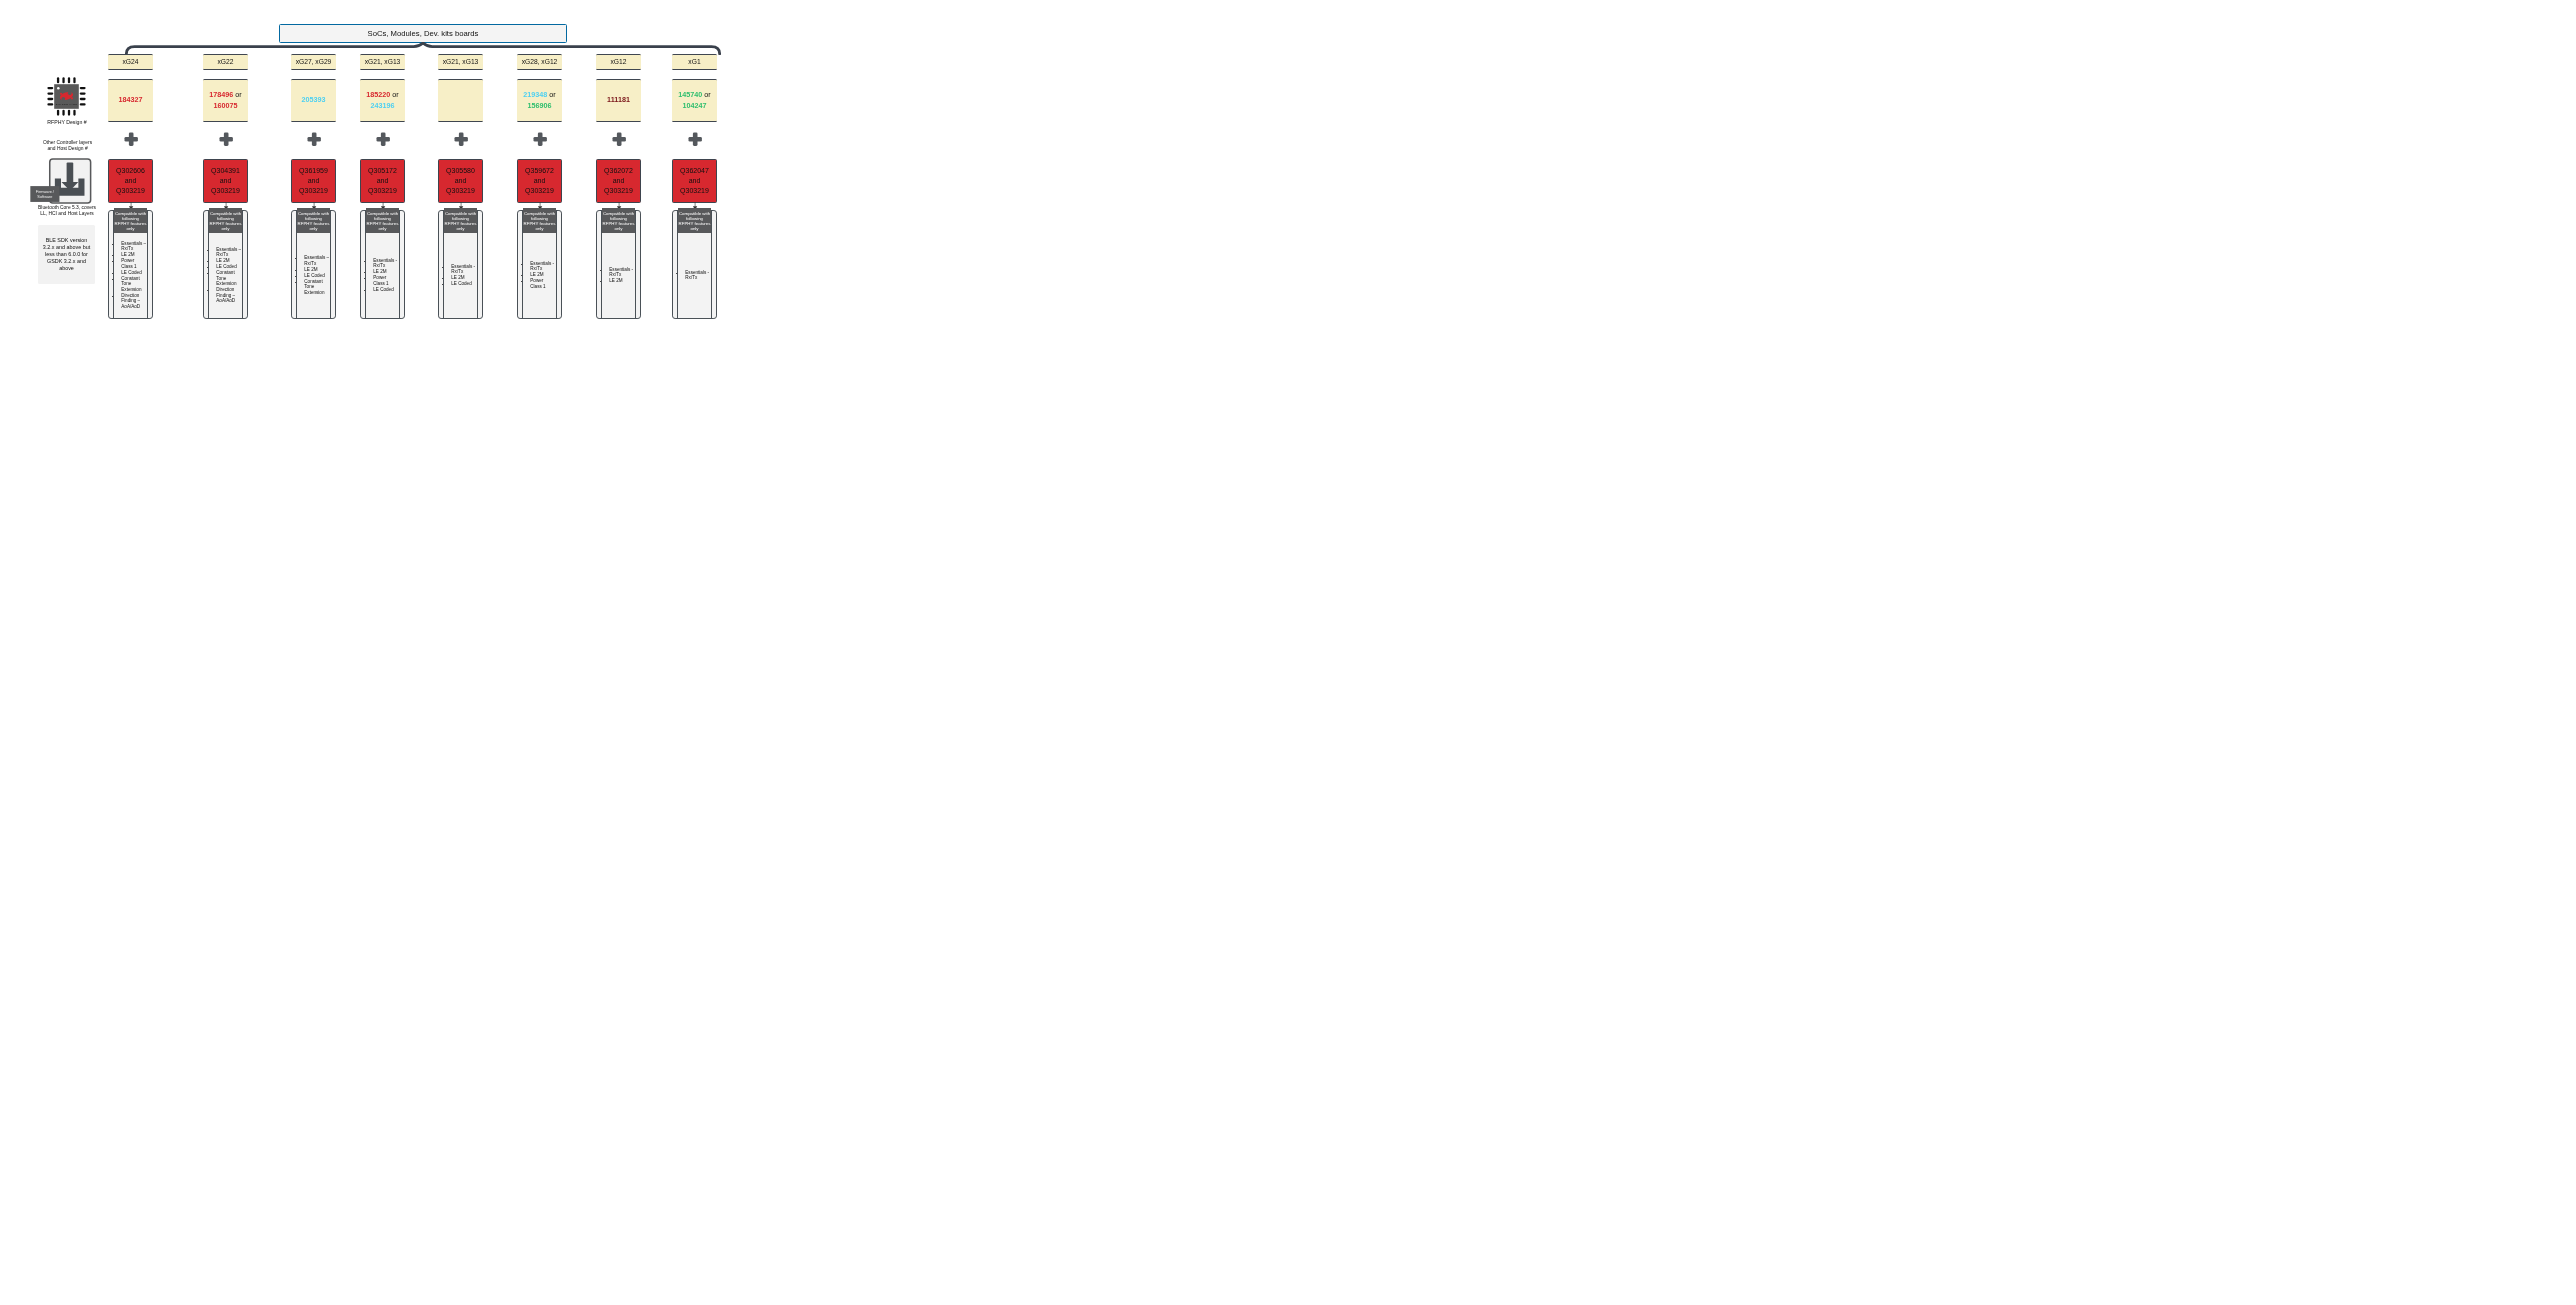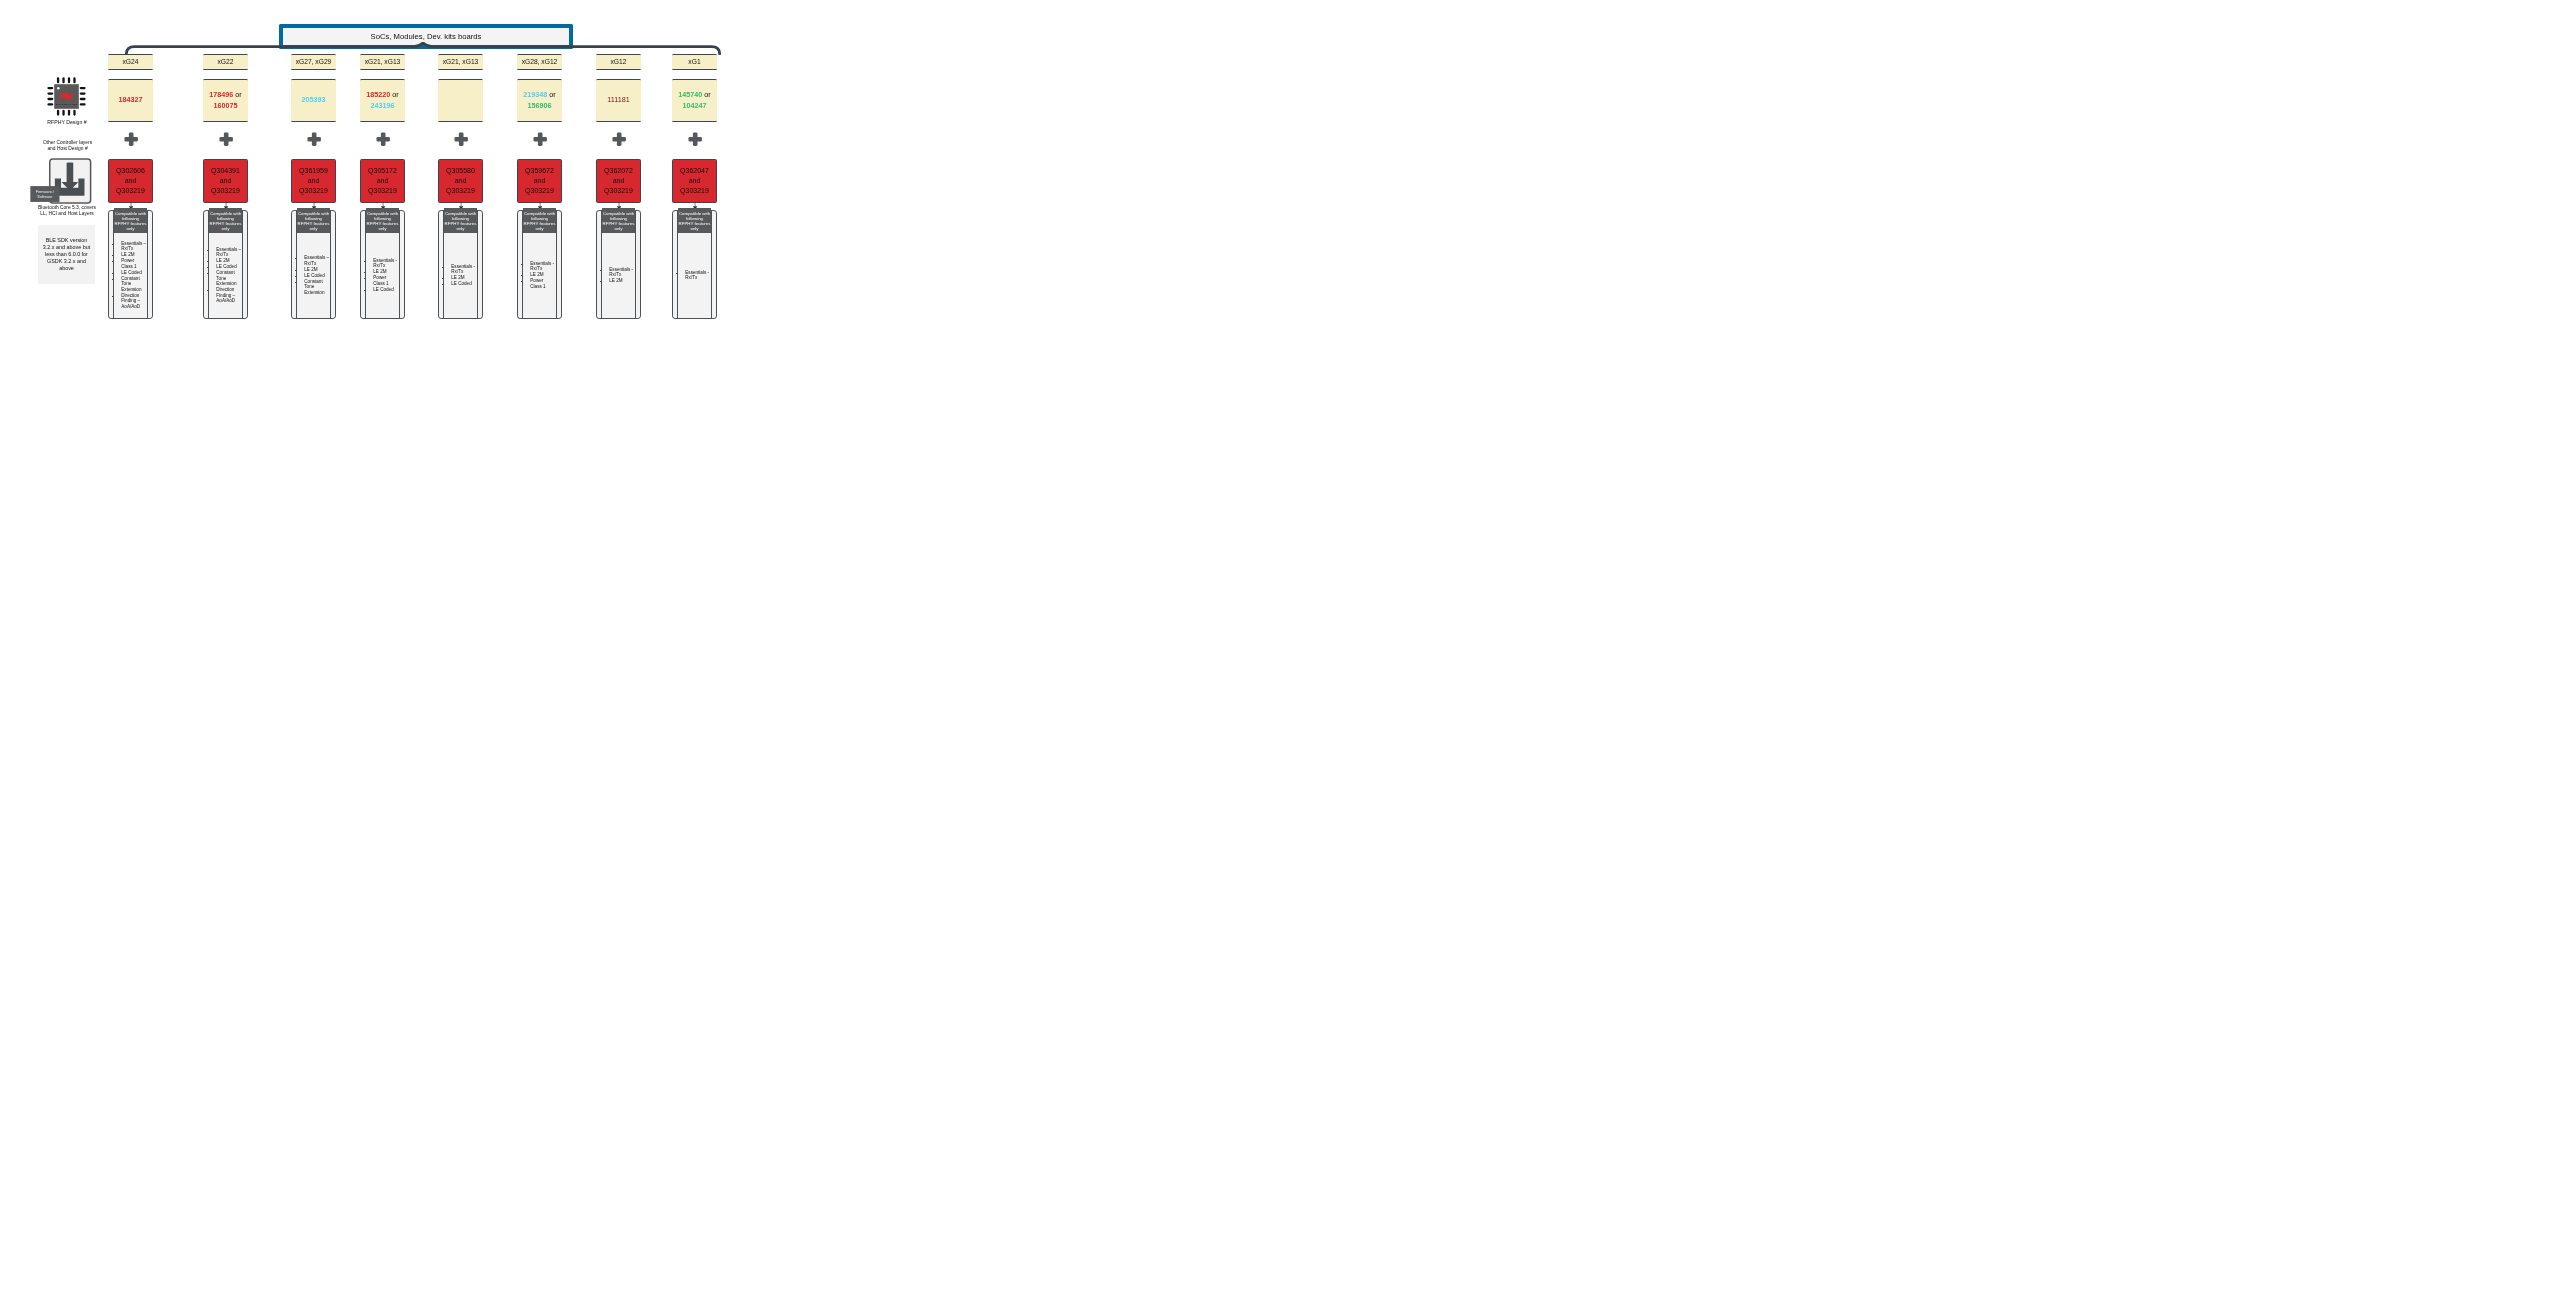--- a/index.html
+++ b/index.html
@@ -1,39 +1,39 @@
 <!DOCTYPE html>
 <html style="font-size:8.2px"><head>
 <meta charset="utf-8">
 <style>
   html,body{margin:0;padding:0;background:#ffffff;font-family:"Liberation Sans",sans-serif;}
   .canvas{position:relative;width:740px;height:327px;background:#ffffff;overflow:hidden;}
 
   
   .title-box{position:absolute;left:279px;top:24px;width:286px;height:16.5px;
-    background:#F4F4F4;border:4px solid #0369a1;border-radius:1.5px;
+    background:#F4F4F4;border:1px solid #0369a1;border-radius:1.5px;
     display:flex;align-items:center;justify-content:center;
     font-size:7.7px;color:#111;}
   .brace{position:absolute;left:124px;top:42px;}
 
   
   .col{position:absolute;top:54px;width:45px;height:264px;}
   .col-header{position:absolute;left:0;top:0;width:45px;height:15.5px;
     background:#F7EFC7;border-top:1.5px solid #3F4650;border-bottom:1.5px solid #3F4650;
     border-radius:1.5px;display:flex;align-items:center;justify-content:center;
     font-size:6.7px;color:#111;box-sizing:border-box;}
   .design-box{position:absolute;left:0;top:25px;width:45px;height:43px;
     background:#F7EFC7;border-top:1.5px solid #3F4650;border-bottom:1.5px solid #3F4650;
     border-radius:1.5px;display:flex;flex-direction:column;align-items:center;justify-content:center;
     font-size:7.2px;box-sizing:border-box;line-height:1.45;}
   .design-line{text-align:center;white-space:nowrap;}
   .c-red{color:#D7282F;font-weight:700;}
   .c-cyan{color:#4DD0F2;font-weight:700;}
   .c-green{color:#2EBE6E;font-weight:700;}
-  .c-maroon{color:#7A1619;font-weight:400;}
+  .c-maroon{color:#7A1619;font-weight:700;}
   .c-plain{color:#111;font-weight:400;}
   .plus-wrap{position:absolute;left:15.5px;top:78px;width:14.4px;height:14.4px;}
   .qual-box{position:absolute;left:0;top:105px;width:45px;height:44px;
     background:#D7282F;border:0.5px solid #3E444E;border-top-width:1.5px;border-bottom-width:1.5px;
     border-radius:1.5px;display:flex;align-items:center;justify-content:center;text-align:center;
     font-size:7px;color:#101010;line-height:1.4;white-space:pre-line;box-sizing:border-box;}
   .arrow-wrap{position:absolute;left:19.6px;top:148px;width:6.2px;height:7.7px;}
   .scroll{position:absolute;left:0;top:156px;width:45px;height:109px;
     background:#F3F3F3;border:0.8px solid #4A5157;border-radius:3.1px;box-sizing:border-box;}
   .rail{position:absolute;top:0;bottom:0;width:0;border-left:0.8px solid #4A5157;}

